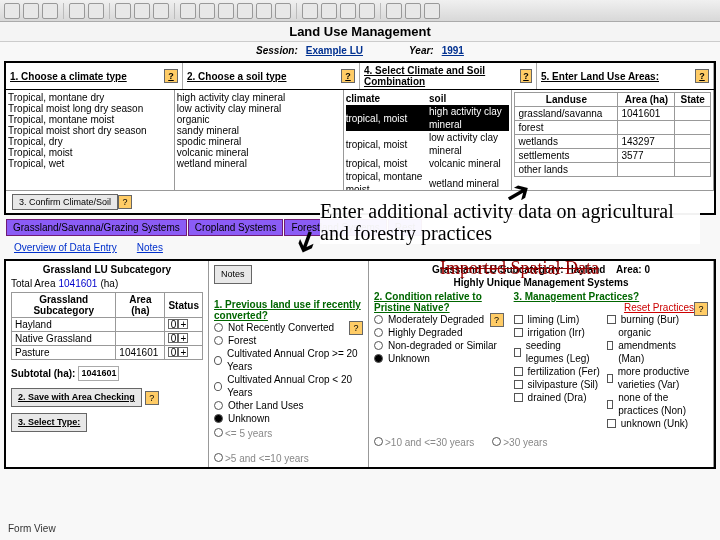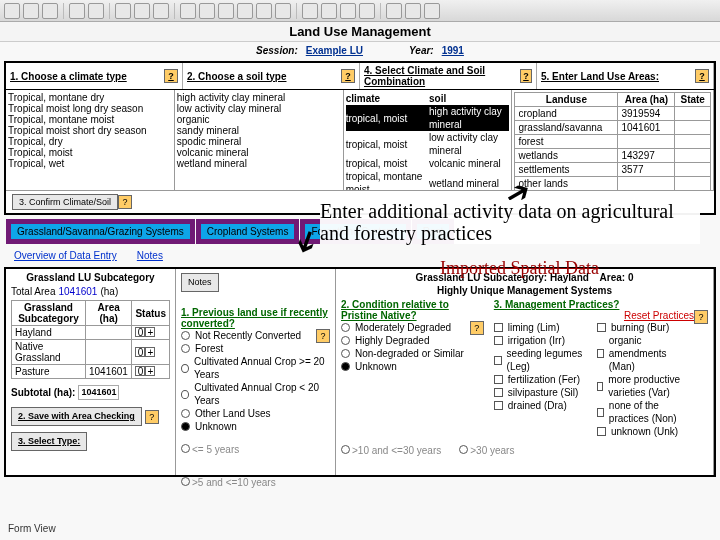--- a/index.html
+++ b/index.html
@@ -13,28 +13,28 @@
 .session-row span.val { color: #003090; font-weight: bold; text-decoration: underline; }
 .section { border: 2px solid #000; margin: 2px 4px; background: #fff; }
 .steps-row { display: flex; border-bottom: 1px solid #000; font-size: 10px; }
 .step { flex: 1; display: flex; align-items: center; justify-content: space-between; padding: 2px 4px; border-right: 1px solid #aaa; font-weight: bold; text-decoration: underline; }
 .qbtn { width: 14px; height: 14px; background: #ffcc66; border: 1px solid #666; text-align: center; line-height: 12px; font-size: 9px; }
 .panels { display: flex; height: 100px; font-size: 9px; }
 .panel { flex: 1; border-right: 1px solid #999; padding: 2px; overflow: hidden; }
 .panel-last { flex: 1.2; }
 .plist { line-height: 11px; }
 .tablike { display: flex; gap: 1px; padding: 2px 6px; font-size: 9px; }
-.tab { padding: 2px 6px; border: 5px solid #701a75; background: #0ea5e9; }
+.tab { padding: 2px 6px; border: 1px solid #701a75; background: #8b5cf6; }
 .links-row { display: flex; gap: 20px; padding: 4px 14px; font-size: 11px; }
 .links-row a { color: #0030cc; text-decoration: underline; }
 .annotation { position: absolute; left: 320px; top: 200px; width: 380px; font-family: 'Times New Roman', serif; font-size: 20px; line-height: 22px; background: rgba(255,255,255,0.95); z-index: 10; }
 .strik { position: absolute; left: 440px; top: 258px; font-size: 18px; color: #900; text-decoration: line-through; z-index: 5; font-family: 'Times New Roman', serif; }
 .bottom-section { border: 2px solid #000; margin: 2px 4px; background: #fff; display: flex; height: 210px; font-size: 9px; }
 .bcol { border-right: 1px solid #999; padding: 3px 5px; }
-.c1 { width: 170px; }
+.c1 { width: 203px; }
 .c2 { width: 160px; }
 .c3 { flex: 1; }
 .hdr { font-weight: bold; font-size: 10px; text-align: center; margin-bottom: 2px; }
 .btn { display: inline-block; padding: 2px 6px; border: 1px solid #666; background: #e8e8e8; font-size: 9px; margin: 1px 0; }
 .row { display: flex; align-items: center; gap: 3px; line-height: 13px; }
 .tcell { display: inline-block; border: 1px solid #aaa; padding: 0 2px; min-width: 40px; font-size: 9px; }
 .radio { display: inline-block; width: 9px; height: 9px; border: 1px solid #555; border-radius: 50%; margin-right: 2px; }
 .check { display: inline-block; width: 9px; height: 9px; border: 1px solid #555; margin-right: 2px; }
 .plus { display:inline-block; width:10px; height:10px; border:1px solid #666; text-align:center; line-height:9px; }
 .confirm-row { display:flex; align-items:center; padding:2px 6px; border-top:1px solid #999; }
@@ -155,25 +155,20 @@
 
       </div>
     </div>
     <div class="panel panel-last">
       <table class="tbl" style="width:100%">
         <tbody>
             <tr>
               <th>Landuse</th>
               <th>Area (ha)</th>
               <th>State</th>
-            </tr>
-        <tr>
-              <td>cropland</td>
-              <td>3919594</td>
-              <td></td>
             </tr>
         <tr>
               <td>grassland/savanna</td>
               <td>1041601</td>
               <td></td>
             </tr>
         <tr>
               <td>forest</td>
               <td></td>
               <td></td>
@@ -289,21 +284,21 @@
         <span>Cultivated Annual Crop &lt; 20 Years</span>
       </div>
     <div class="row">
         <span class="radio"></span>
         <span>Other Land Uses</span>
       </div>
     <div class="row">
         <span class="radio" style="background:#000"></span>
         <span>Unknown</span>
       </div>
-    <div class="row" style="color:#888;flex-wrap:wrap;gap:20px;margin-top:10px">
+    <div class="row" style="color:#888;flex-wrap:wrap;gap:12px;margin-top:2px">
       <span><span class="radio"></span><span>&lt;= 5 years</span></span>
       <span><span class="radio"></span><span>&gt;5 and &lt;=10 years</span></span>
     </div>
   </div>
 
   <div class="bcol c3">
     <div class="hdr"><span>Grassland LU Subcategory: Hayland</span> &nbsp;&nbsp; <span>Area:</span> <span>0</span></div>
     <div style="text-align:center;font-weight:bold">Highly Unique Management Systems</div>
     <div style="display:flex;gap:10px;margin-top:3px">
       <div style="flex:1">

